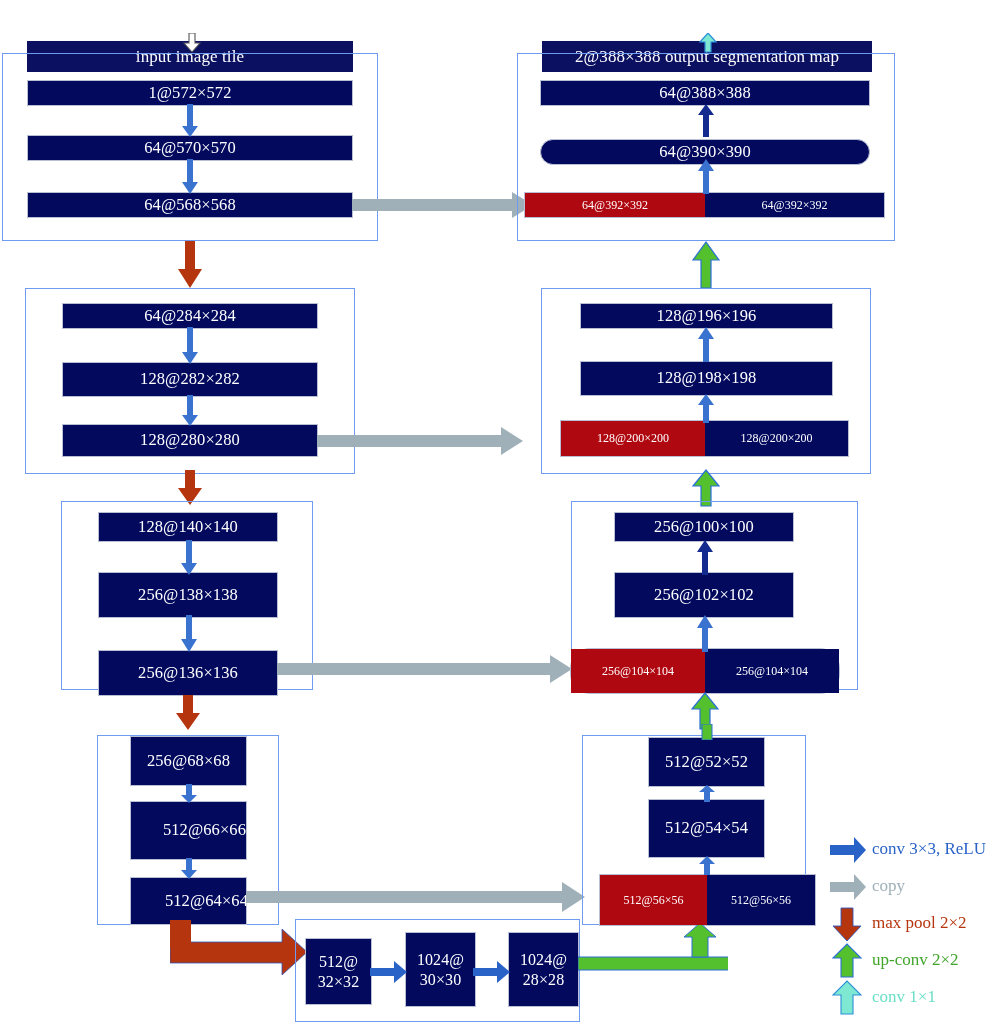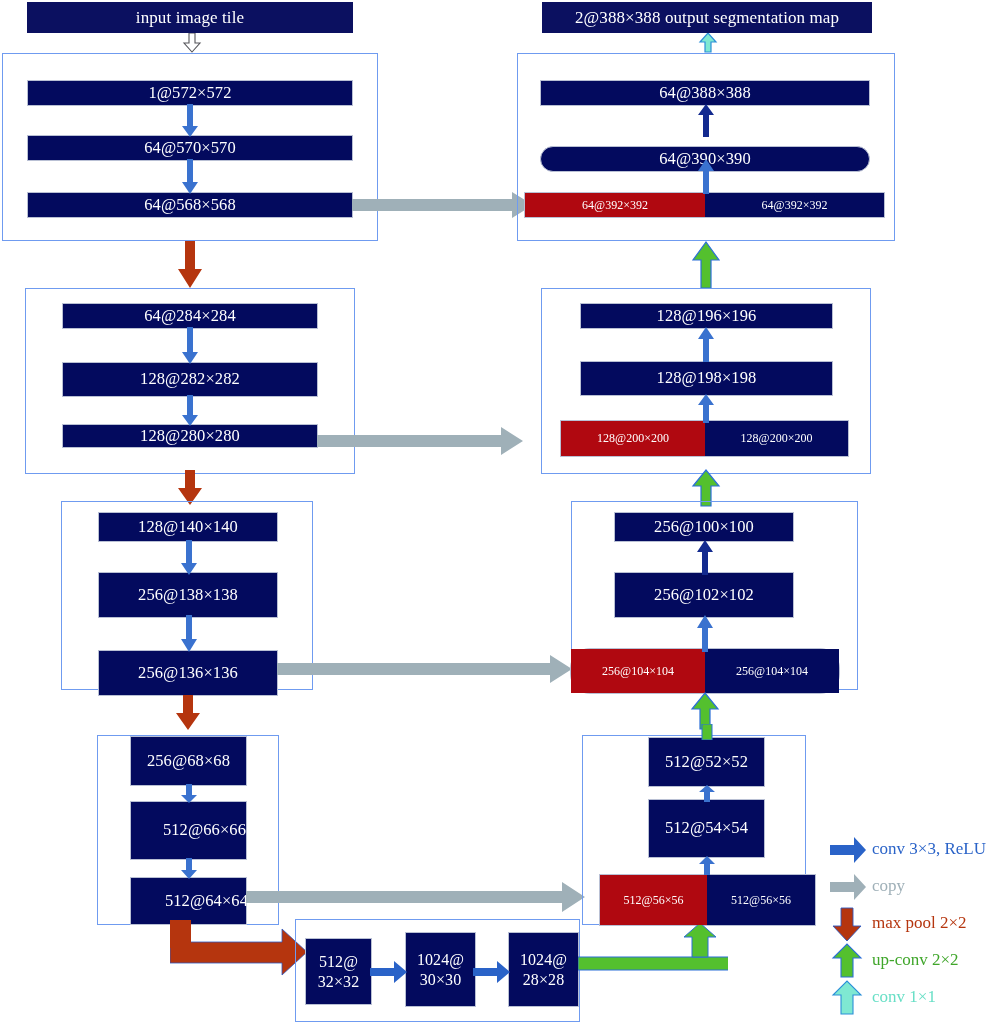--- a/index.html
+++ b/index.html
@@ -7,21 +7,21 @@
        font-family:"Liberation Serif","DejaVu Serif",serif;}
   .stage{position:absolute;left:0;top:0;width:1000px;height:1027px;}
 
   
   .panel{position:absolute;border:1.5px solid #6f9bf0;background:transparent;box-sizing:border-box;}
 
   
   .bar{position:absolute;background:#030a5e;border:1px solid #b9c0d4;box-sizing:border-box;
        color:#ffffff;display:flex;align-items:center;justify-content:center;
        font-size:16.5px;line-height:1;white-space:nowrap;letter-spacing:.1px;}
-  .bar.title{background:#0b1060;border:none;font-size:17px;}
+  .bar.title{background:#0b1060;border:none;font-size:17px;margin-top:39px;}
   .bar.twoline{flex-direction:column;gap:2px;font-size:16px;line-height:1.12;text-align:right;}
 
   
   .concat{position:absolute;display:flex;box-sizing:border-box;border:1px solid #b9c0d4;}
   .concat > div{display:flex;align-items:center;justify-content:center;color:#fff;
                 font-size:12px;white-space:nowrap;box-sizing:border-box;}
   .concat .left{background:#b00810;}
   .concat .right{background:#030a5e;}
 
   
@@ -74,21 +74,21 @@
     <polygon points="9,0 19,0 19,28 26,28 14,47 2,28 9,28" fill="#b5350e"></polygon>
   </svg>
 
   <svg class="arrow-h" style="left:352px;top:190px;width:182px;height:30px;" viewBox="0 0 182 30">
     <polygon points="0,9 160,9 160,2 181,15 160,28 160,21 0,21" fill="#9fb0b8"></polygon>
   </svg>
 
   <div class="panel" style="left:517px;top:53px;width:378px;height:188px;"></div>
 
   <div class="bar" style="left:540px;top:80px;width:330px;height:26px;">64@388×388</div>
-  <div class="bar" style="left:540px;top:146px;width:330px;height:26px;border-radius:13px;">64@390×390</div>
+  <div class="bar" style="left:540px;top:139px;width:330px;height:26px;border-radius:13px;">64@390×390</div>
 
   <div class="concat" style="left:524px;top:192px;width:361px;height:26px;">
     <div class="left" style="width:181px;">64@392×392</div>
     <div class="right" style="width:180px;">64@392×392</div>
   </div>
 
   <svg class="arrow-v" style="left:695px;top:104px;width:22px;height:34px;" viewBox="0 0 22 34">
     <polygon points="8,33 14,33 14,11 19,11 11,0 3,11 8,11" fill="#132a8f"></polygon>
   </svg>
   <svg class="arrow-v" style="left:695px;top:159px;width:22px;height:36px;" viewBox="0 0 22 36">
@@ -96,21 +96,21 @@
   </svg>
 
   <svg class="arrow-v" style="left:691px;top:241px;width:30px;height:48px;" viewBox="0 0 30 48">
     <polygon points="10,47 20,47 20,19 28,19 15,1 2,19 10,19" fill="#54c02e" stroke="#2b6fd8" stroke-width="1.2"></polygon>
   </svg>
 
   <div class="panel" style="left:25px;top:288px;width:330px;height:186px;"></div>
 
   <div class="bar" style="left:62px;top:303px;width:256px;height:26px;">64@284×284</div>
   <div class="bar" style="left:62px;top:362px;width:256px;height:35px;">128@282×282</div>
-  <div class="bar" style="left:62px;top:424px;width:256px;height:24px;">128@280×280</div>
+  <div class="bar" style="left:62px;top:424px;width:256px;height:33px;">128@280×280</div>
 
   <svg class="arrow-v" style="left:179px;top:327px;width:22px;height:38px;" viewBox="0 0 22 38">
     <polygon points="8,0 14,0 14,25 19,25 11,37 3,25 8,25" fill="#3a72cf"></polygon>
   </svg>
   <svg class="arrow-v" style="left:179px;top:395px;width:22px;height:32px;" viewBox="0 0 22 32">
     <polygon points="8,0 14,0 14,20 19,20 11,31 3,20 8,20" fill="#3a72cf"></polygon>
   </svg>
 
   <svg class="arrow-v" style="left:176px;top:470px;width:28px;height:36px;" viewBox="0 0 28 36">
     <polygon points="9,0 19,0 19,18 26,18 14,35 2,18 9,18" fill="#b5350e"></polygon>

